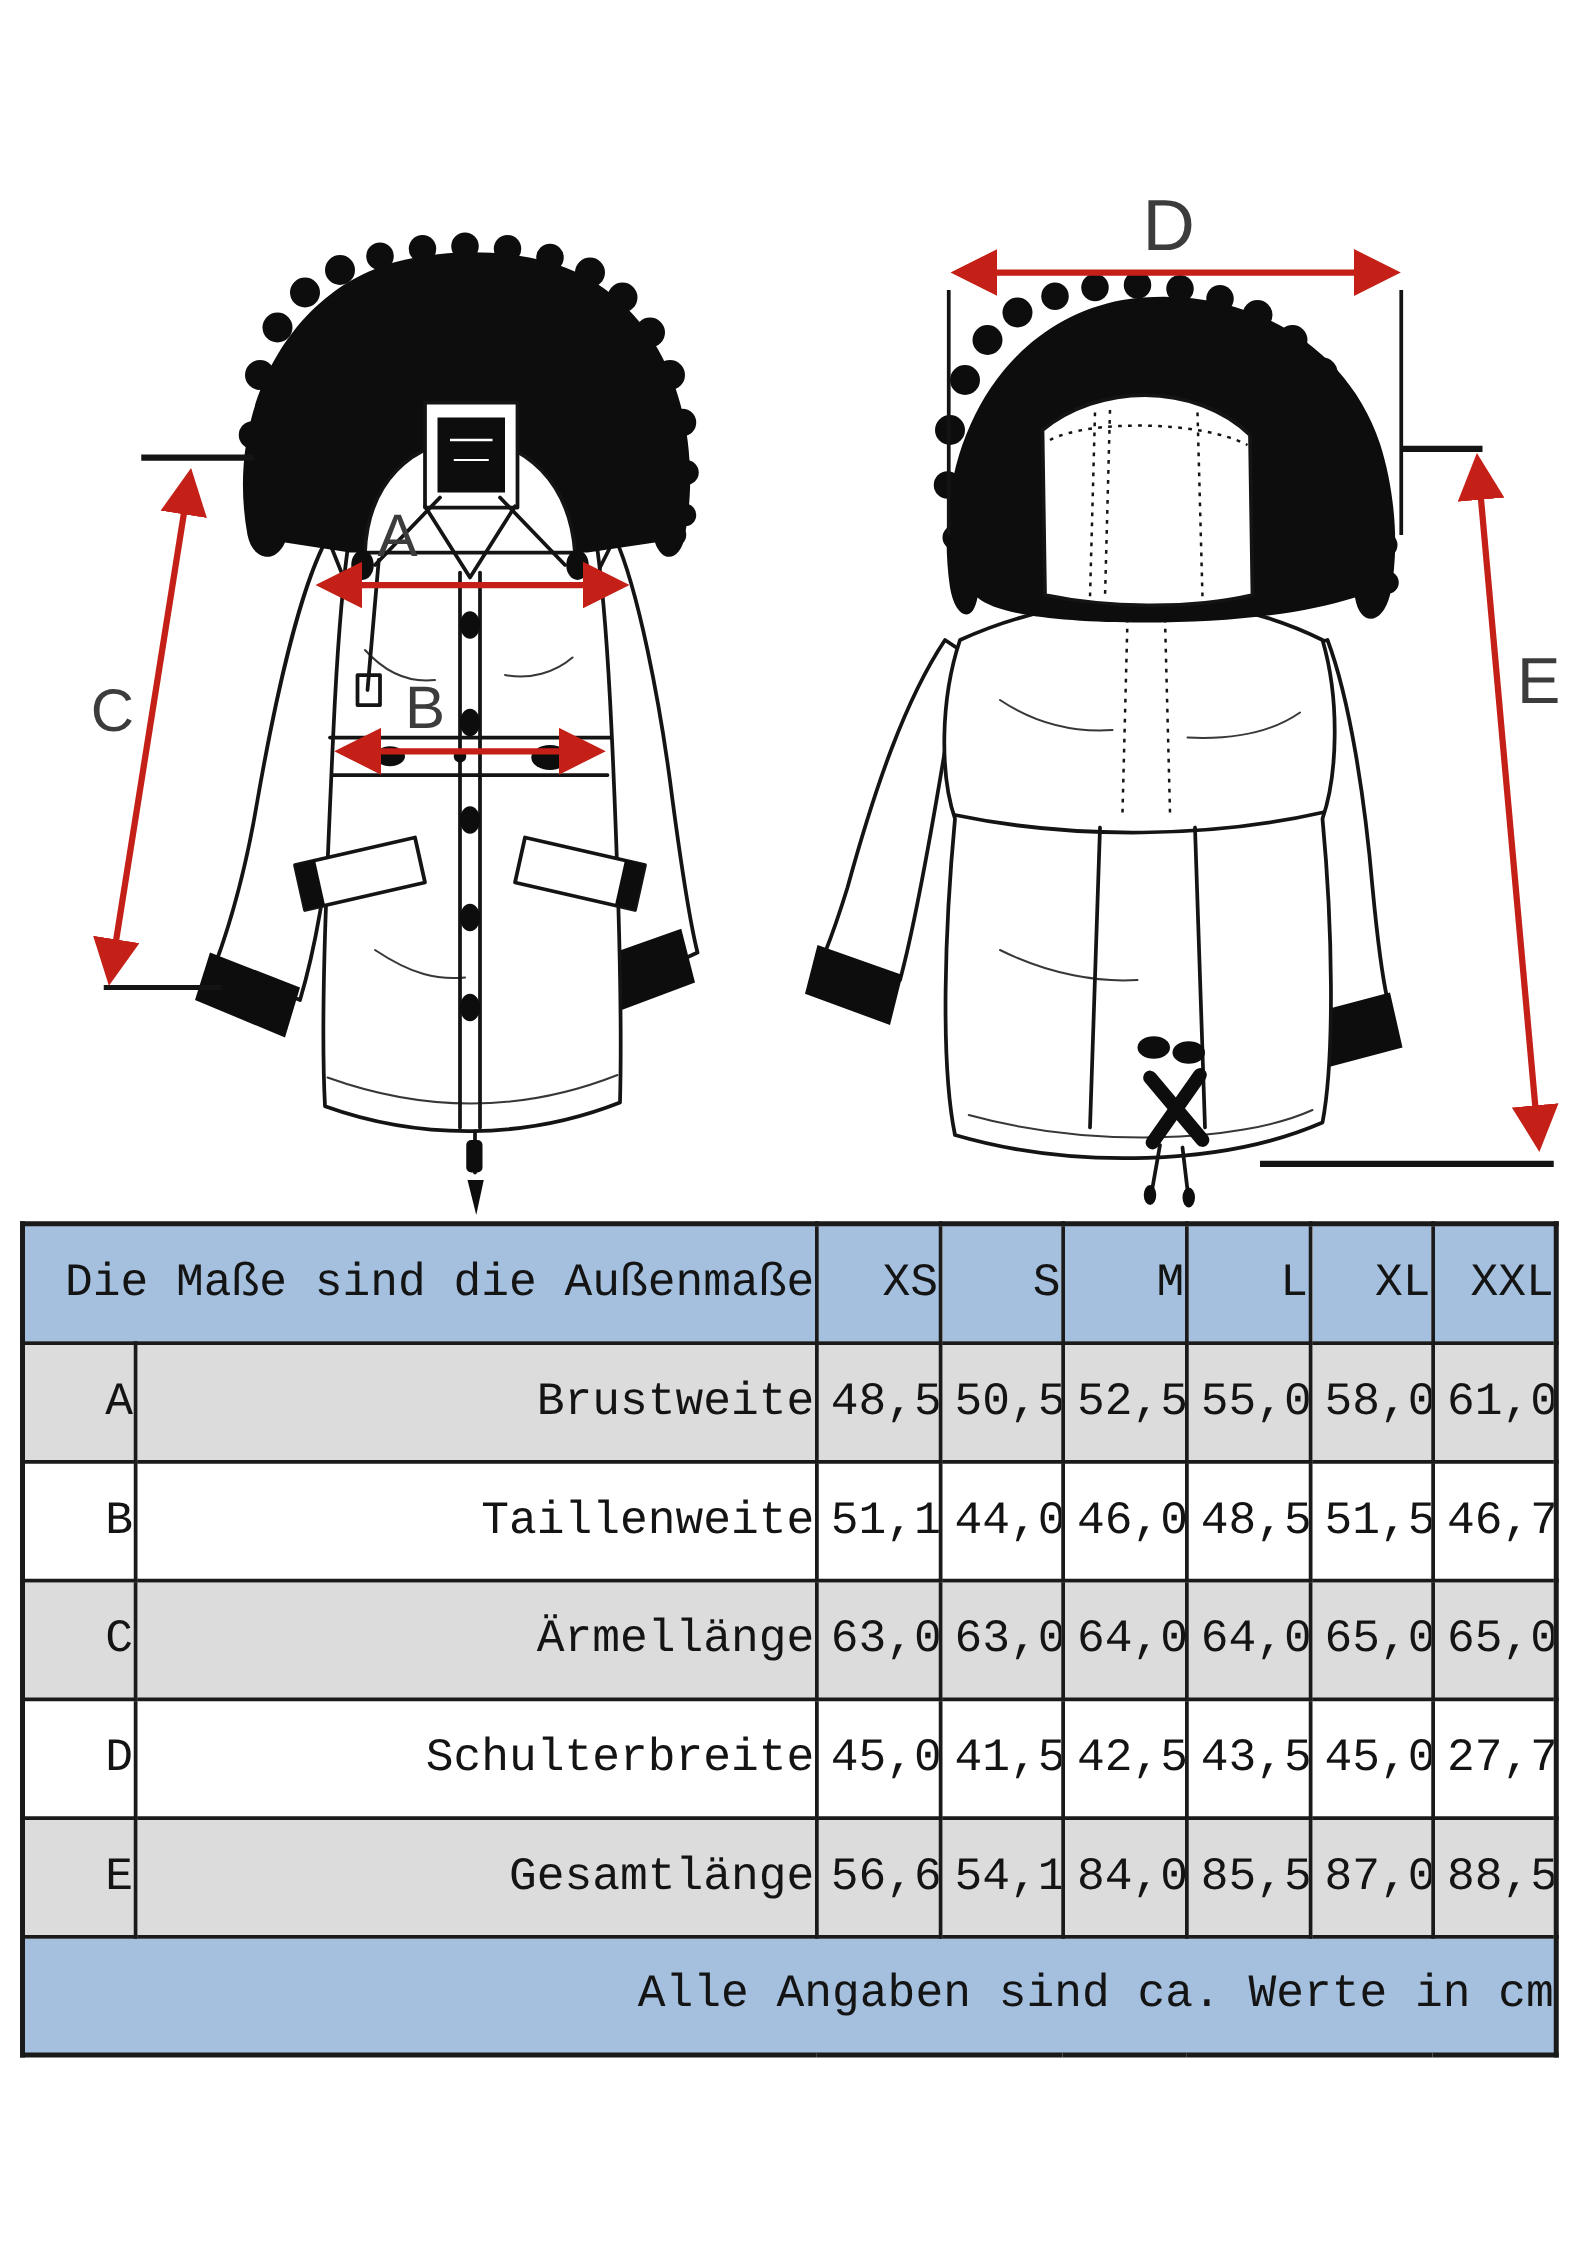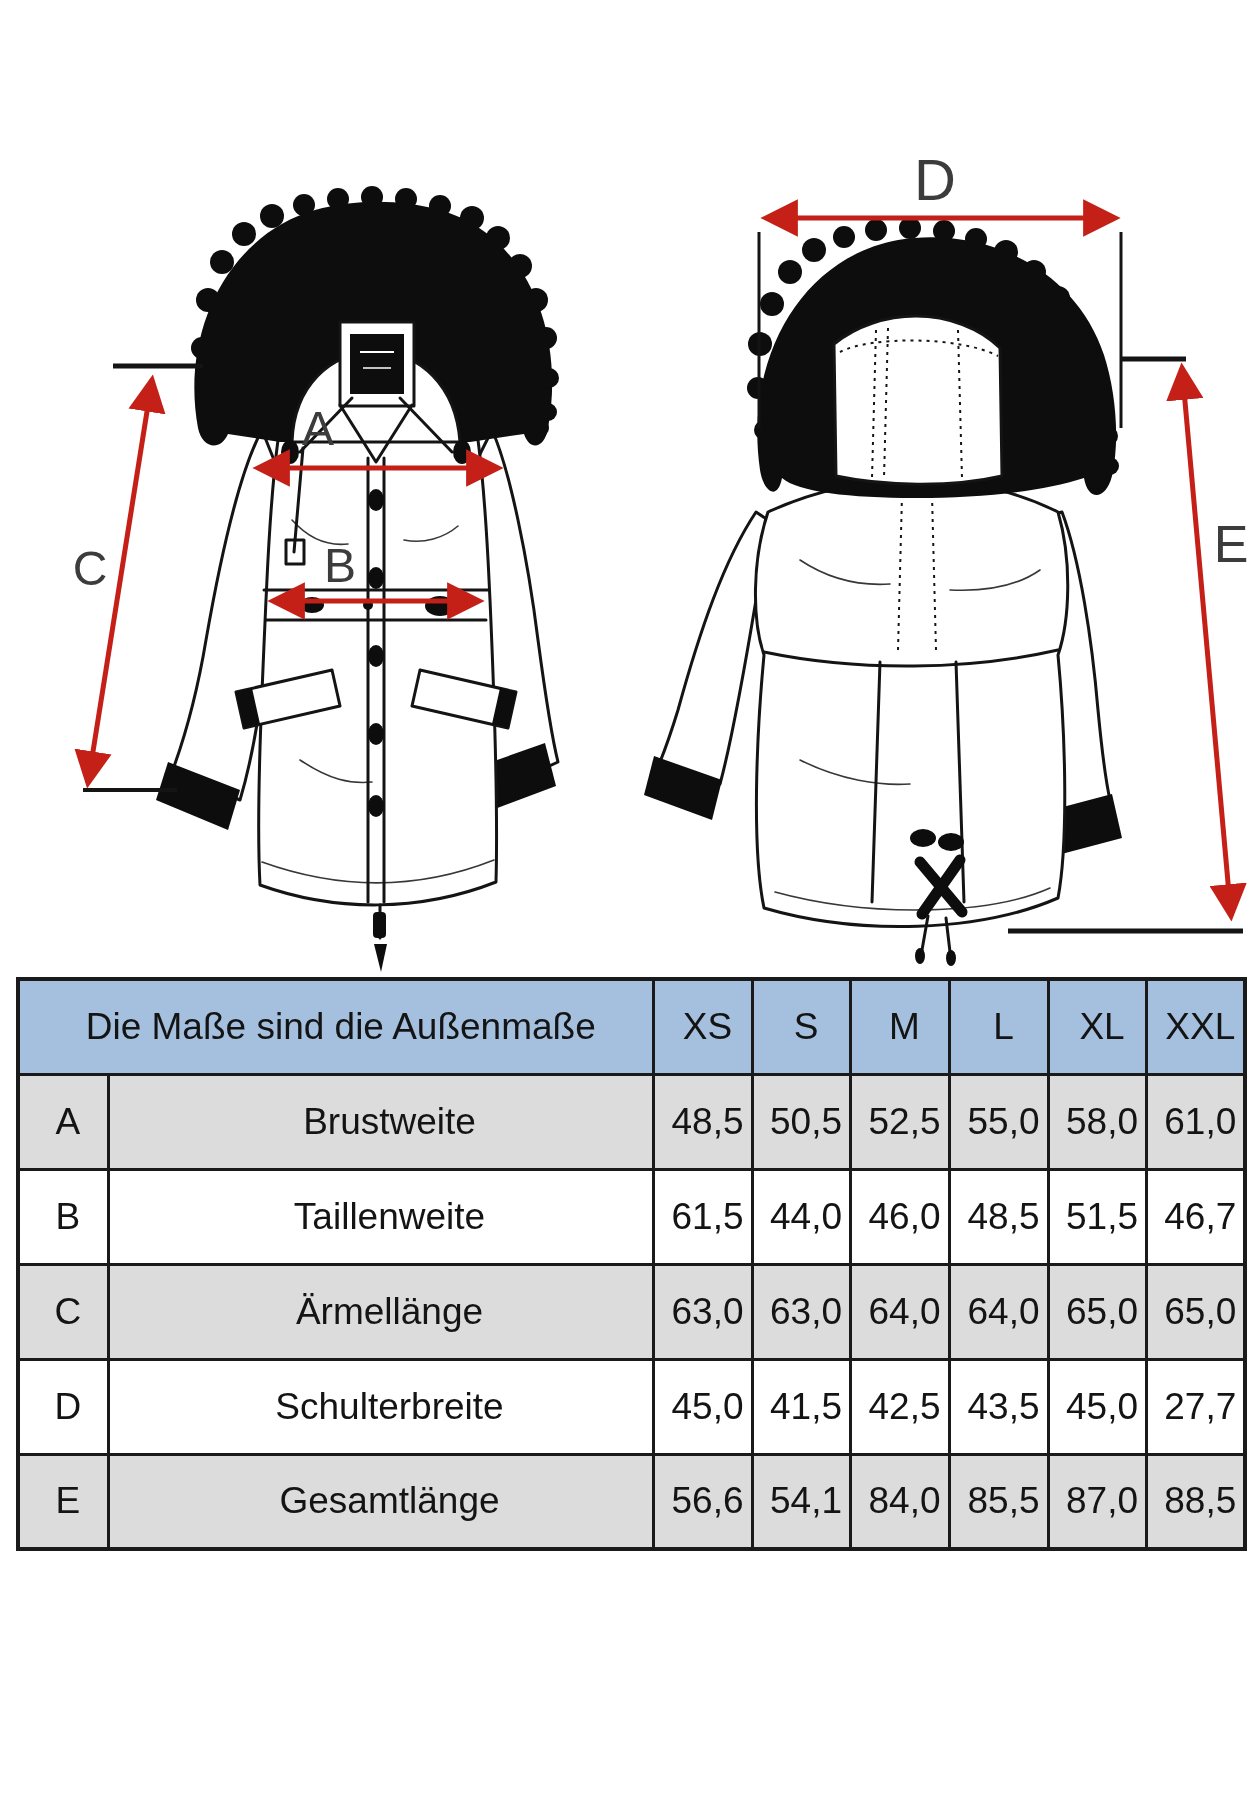--- a/index.html
+++ b/index.html
@@ -25,22 +25,22 @@
   .redline{stroke:var(--arrow-red);stroke-width:5;fill:none;}
   .refline{stroke:#141414;fill:none;}
   .mlabel{font-family:"Liberation Sans",sans-serif;fill:#3c3c3c;text-anchor:middle;}
 
   
   .size-table{position:absolute;left:16px;top:977px;width:1227px;
               border-collapse:collapse;table-layout:fixed;
               border:4px solid var(--border);}
   .size-table tr{height:95px;}
   .size-table td{border:3px solid var(--border);font-size:37px;color:var(--ink);
-                 vertical-align:middle;text-align:center;padding:0 0 0 10px;
-                 white-space:nowrap;overflow:hidden;}
+                 vertical-align:middle;text-align:right;padding:0 0 0 10px;
+                 white-space:nowrap;overflow:hidden;font-family:Liberation Mono, monospace;}
   .hdr{background:var(--header-bg);}
   .alt{background:var(--alt-row-bg);}
   .plain{background:var(--row-bg);}
   .key-cell{padding-left:9px !important;}
   .label-cell{padding-left:18px !important;}
 </style>
 </head>
 <body>
 
 <div class="page">
@@ -250,21 +250,21 @@
         <td class="alt">48,5</td>
         <td class="alt">50,5</td>
         <td class="alt">52,5</td>
         <td class="alt">55,0</td>
         <td class="alt">58,0</td>
         <td class="alt">61,0</td>
       </tr>
       <tr>
         <td class="plain key-cell">B</td>
         <td class="plain label-cell">Taillenweite</td>
-        <td class="plain">61,5</td>
+        <td class="plain">51,1</td>
         <td class="plain">44,0</td>
         <td class="plain">46,0</td>
         <td class="plain">48,5</td>
         <td class="plain">51,5</td>
         <td class="plain">46,7</td>
       </tr>
       <tr>
         <td class="alt key-cell">C</td>
         <td class="alt label-cell">Ärmellänge</td>
         <td class="alt">63,0</td>
@@ -287,16 +287,19 @@
       <tr>
         <td class="alt key-cell">E</td>
         <td class="alt label-cell">Gesamtlänge</td>
         <td class="alt">56,6</td>
         <td class="alt">54,1</td>
         <td class="alt">84,0</td>
         <td class="alt">85,5</td>
         <td class="alt">87,0</td>
         <td class="alt">88,5</td>
       </tr>
+      <tr>
+        <td class="hdr" colspan="8">Alle Angaben sind ca. Werte in cm</td>
+      </tr>
     </tbody>
   </table>
 
 </div>
 
 </body></html>

